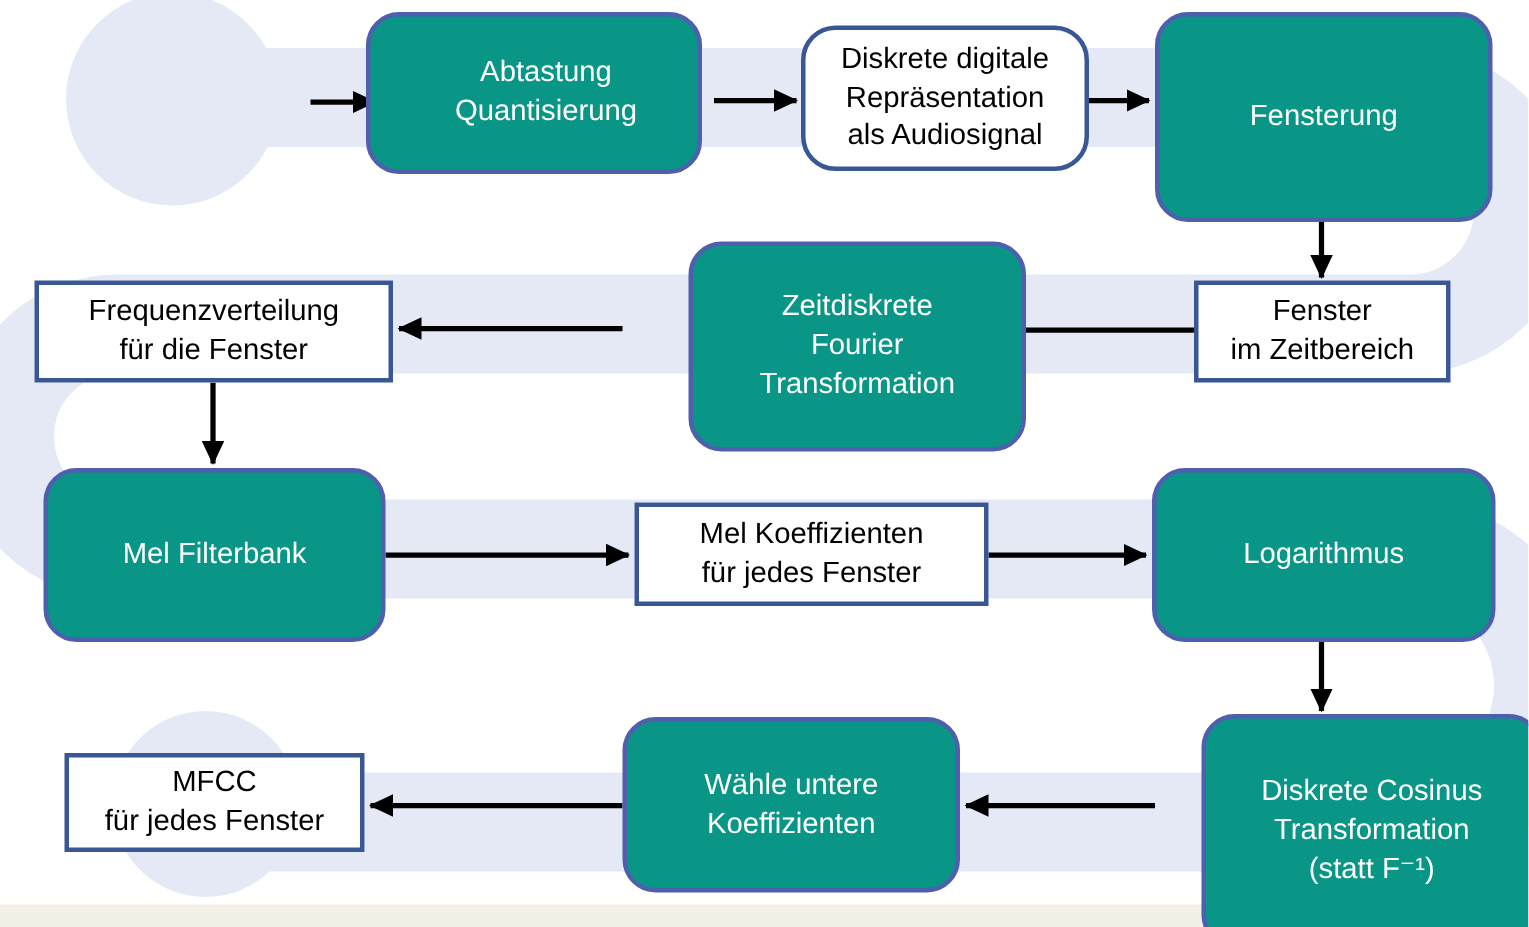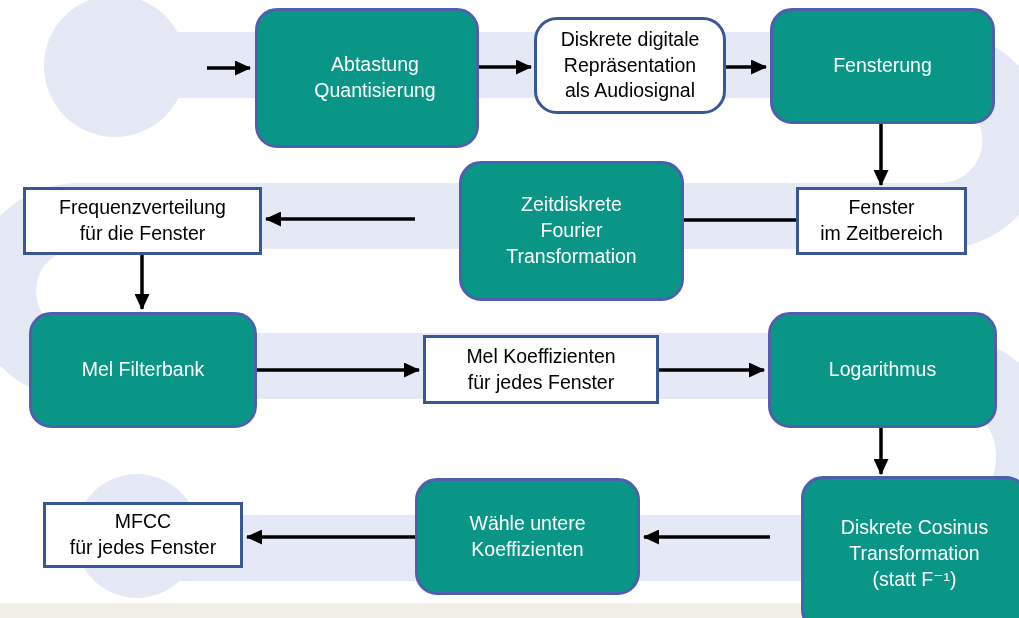--- a/index.html
+++ b/index.html
@@ -62,28 +62,28 @@
       <line x1="142" y1="255" x2="142" y2="309" marker-end="url(#ah)"></line>
       <line x1="257" y1="370" x2="419" y2="370" marker-end="url(#ah)"></line>
       <line x1="628" y1="370" x2="764" y2="370" marker-end="url(#ah)"></line>
       <line x1="881" y1="428" x2="881" y2="474" marker-end="url(#ah)"></line>
       <line x1="770" y1="537" x2="644" y2="537" marker-end="url(#ah)"></line>
       <line x1="415" y1="537" x2="247" y2="537" marker-end="url(#ah)"></line>
     </g>
   </svg>
 
 
-  <div class="node process" style="left:255px;top:8px;width:224px;height:140px;padding-left:16px;">Abtastung
+  <div class="node process" style="left:244px;top:8px;width:224px;height:108px;padding-left:16px;">Abtastung
 Quantisierung</div>
 
   <div class="node data" style="left:534px;top:17px;width:192px;height:97px;border-radius:23px;">Diskrete digitale
 Repräsentation
 als Audiosignal</div>
 
-  <div class="node process" style="left:770px;top:8px;width:225px;height:116px;">Fensterung</div>
+  <div class="node process" style="left:770px;top:8px;width:225px;height:140px;">Fensterung</div>
 
   <div class="node data" style="left:796px;top:187px;width:171px;height:68px;">Fenster
 im Zeitbereich</div>
 
   <div class="node process" style="left:415px;top:161px;width:225px;height:140px;margin-left:44px;">Zeitdiskrete
 Fourier
 Transformation</div>
 
   <div class="node data" style="left:23px;top:187px;width:239px;height:68px;">Frequenzverteilung
 für die Fenster</div>

